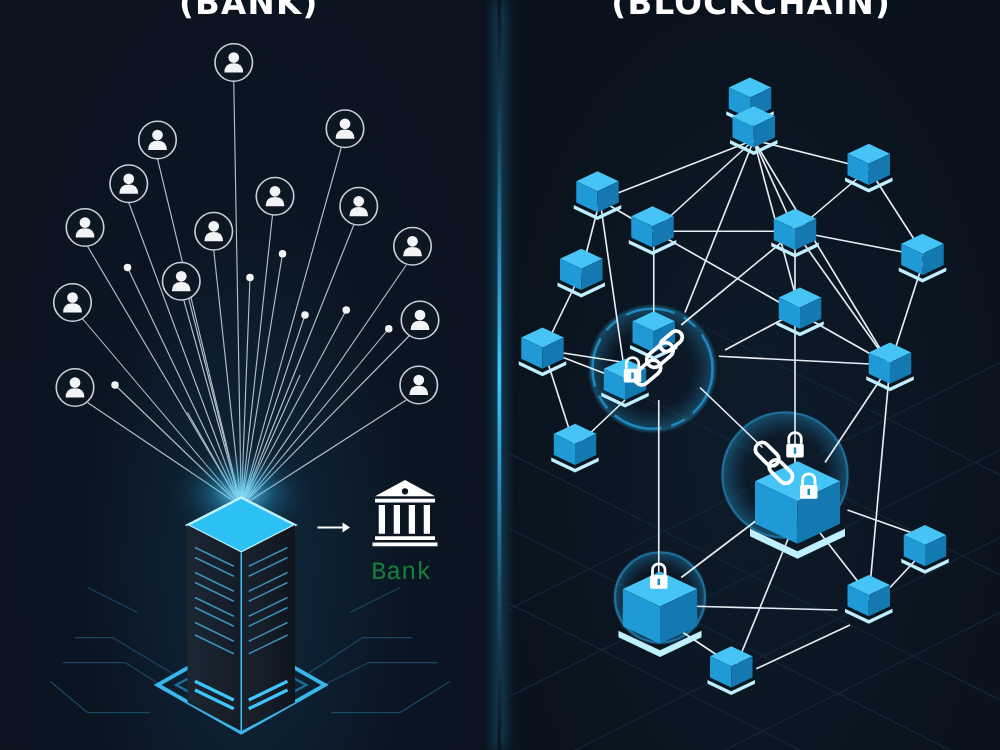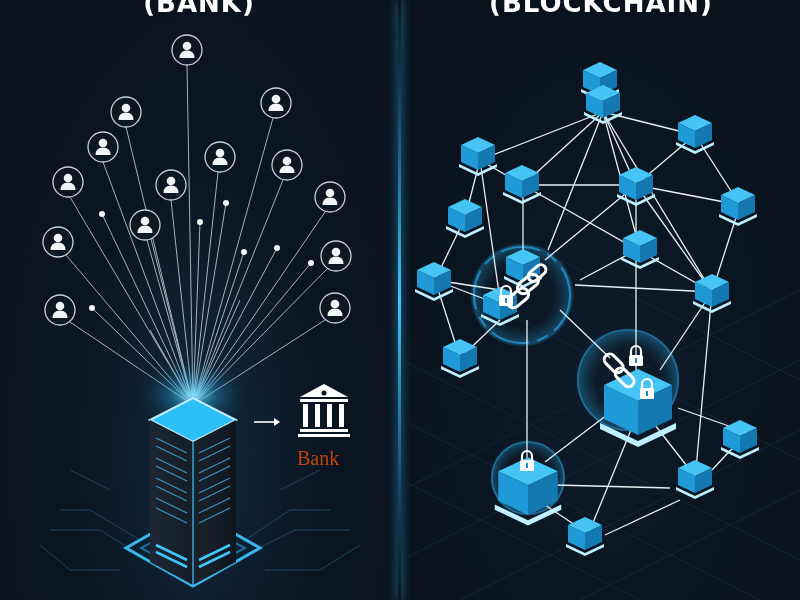--- a/index.html
+++ b/index.html
@@ -17,22 +17,22 @@
     box-shadow:0 0 10px #2aa8e0;
   }
   .heading {
     position:absolute; top:-12px; color:#ffffff; font-weight:bold;
     font-size:26px; letter-spacing:1px; text-align:center; width:398px;
   }
   .heading-left { left:0; }
   .heading-right { left:402px; }
   svg { position:absolute; left:0; top:0; }
   .bank-label {
-    position:absolute; left:297px; top:447px; color:#c2410c;
-    font-size:20px; font-family:Liberation Serif, serif;
+    position:absolute; left:297px; top:447px; color:#15803d;
+    font-size:20px; font-family:Liberation Mono, monospace;
   }
 </style>
 </head>
 <body>
 
 <div class="panel panel-left"></div>
 <div class="panel panel-right"></div>
 <div class="divider"></div>
 
 <div class="heading heading-left">(BANK)</div>

